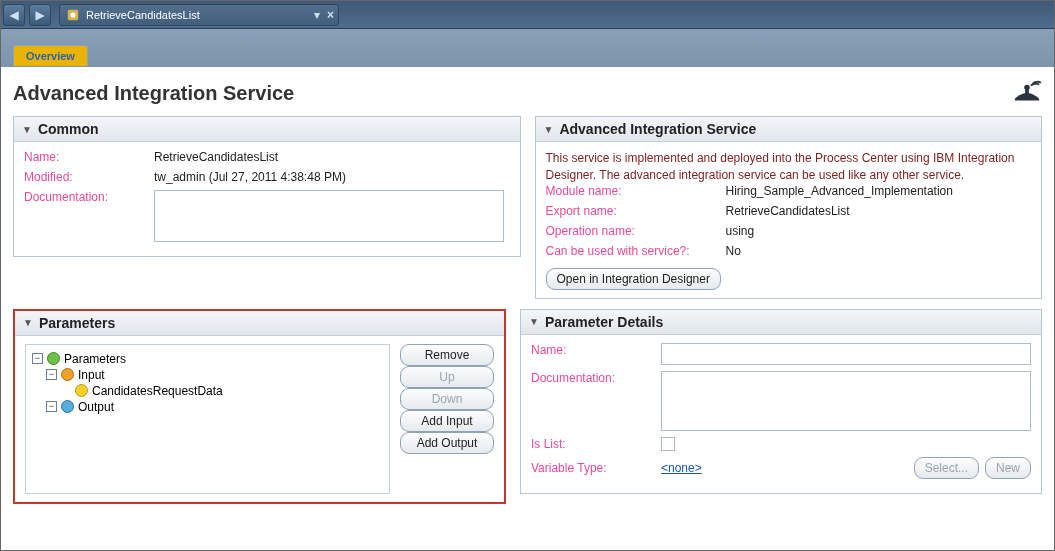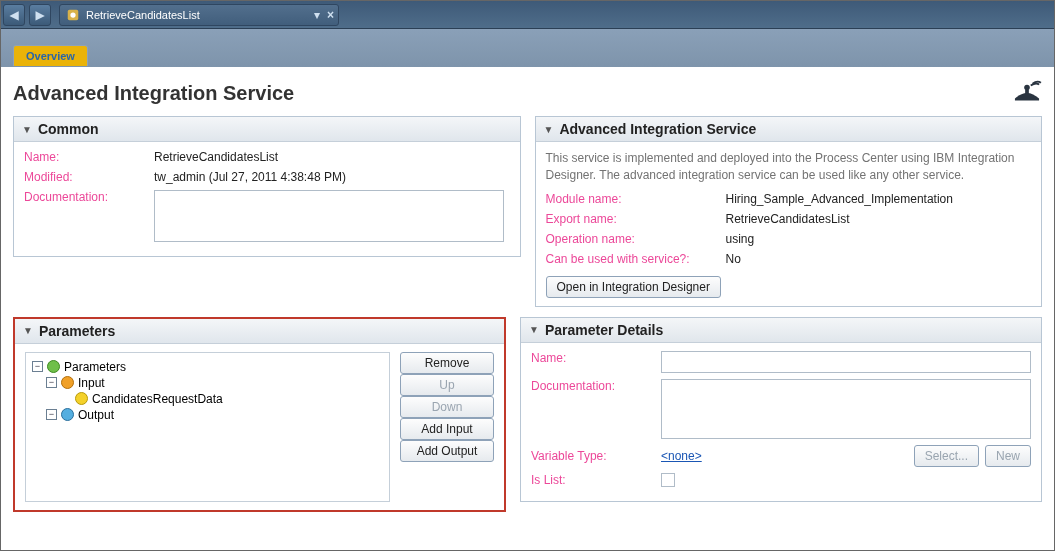--- a/index.html
+++ b/index.html
@@ -25,22 +25,22 @@
 .section.highlighted{border:2px solid #c0392b}
 .section-head{background:linear-gradient(#f4f6f8,#e0e6ec);border-bottom:1px solid #c5cfd9;padding:4px 8px;display:flex;align-items:center;gap:6px}
 .section-head .tw{font-size:10px;color:#555}
 .section-head h2{font-size:14px;font-weight:bold;color:#222}
 .section-body{padding:8px 10px}
 .row{display:flex;margin-bottom:6px;align-items:flex-start}
 .row .lbl{width:130px;color:#ec4899}
 .row .val{flex:1;color:#222}
 textarea.docbox{width:350px;height:52px;border:1px solid #b0bcc8;resize:none;background:#fff}
 textarea.docbox-sm{width:370px;height:60px;border:1px solid #b0bcc8;resize:none;background:#fff}
-.ais-desc{color:#737373;margin-bottom:8px;line-height:1.4}
-.btn{background:linear-gradient(#fdfdfd,#e6eaee);border:1px solid #8ea2b8;border-radius:3px;padding:3px 10px;font-size:12px;color:#222;cursor:pointer}
+.ais-desc{color:#7f1d1d;margin-bottom:0;line-height:1.4}
+.btn{background:linear-gradient(#fdfdfd,#e6eaee);border:1px solid #8ea2b8;border-radius:9px;padding:3px 10px;font-size:12px;color:#222;cursor:pointer}
 .btn:disabled,.btn.disabled{color:#9aa5b0;cursor:default}
 .params-body{display:flex;gap:10px}
 .tree{flex:1;border:1px solid #c5cfd9;background:#fff;padding:6px;height:150px;overflow:auto}
 .tree-node{display:flex;align-items:center;gap:4px;padding:1px 0}
 .indent-1{margin-left:14px}
 .indent-2{margin-left:28px}
 .expander{width:11px;height:11px;border:1px solid #6b7f92;background:#fff;color:#334;font-size:9px;line-height:9px;text-align:center;cursor:pointer}
 .node-icon{width:13px;height:13px;border-radius:50%}
 .ic-params{background:#6fbf4a;border:1px solid #3d8a20}
 .ic-in{background:#f0a028;border:1px solid #b36f0a}
@@ -194,29 +194,29 @@
           </div>
         <div class="section-body">
           <div class="row">
               <div class="lbl">Name:</div>
               <input class="txt" type="text" value="" style="">
             </div>
           <div class="row">
               <div class="lbl">Documentation:</div>
               <textarea class="docbox-sm" style=""></textarea>
             </div>
+          <div class="row">
+              <div class="lbl">Is List:</div>
+              <span class="chk"></span>
+            </div>
           <div class="row" style="align-items:center">
             <div class="lbl">Variable Type:</div>
             <div style="flex:1"><span class="link">&lt;none&gt;</span></div>
             <div class="pd-actions">
               <button class="btn disabled" disabled="">Select...</button>
               <button class="btn disabled" disabled="">New</button>
             </div>
           </div>
-          <div class="row">
-              <div class="lbl">Is List:</div>
-              <span class="chk"></span>
-            </div>
         </div>
       </div>
     </div>
   </div>
 </div>
 
 </body></html>

